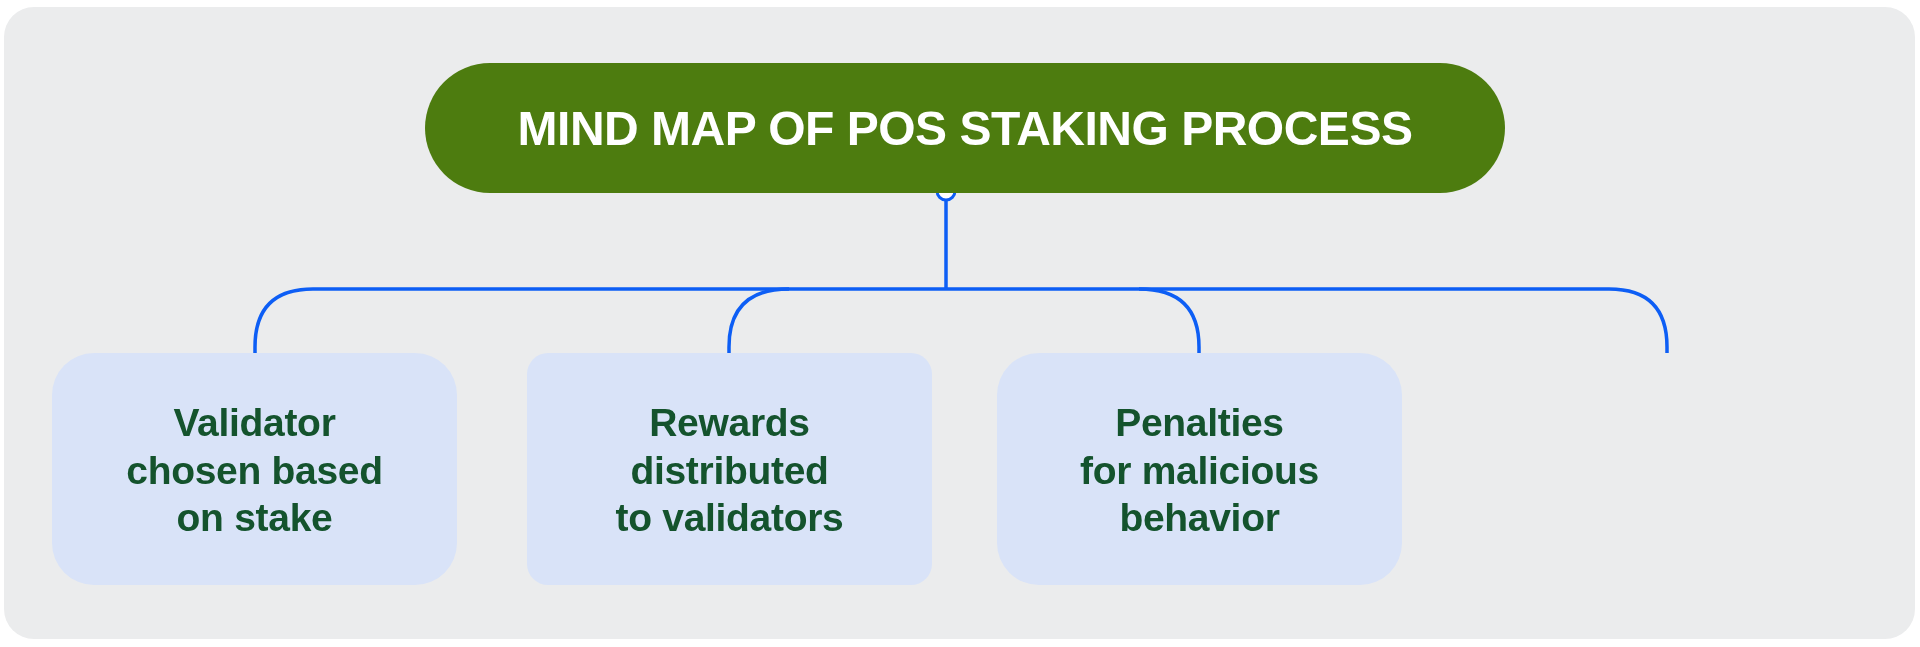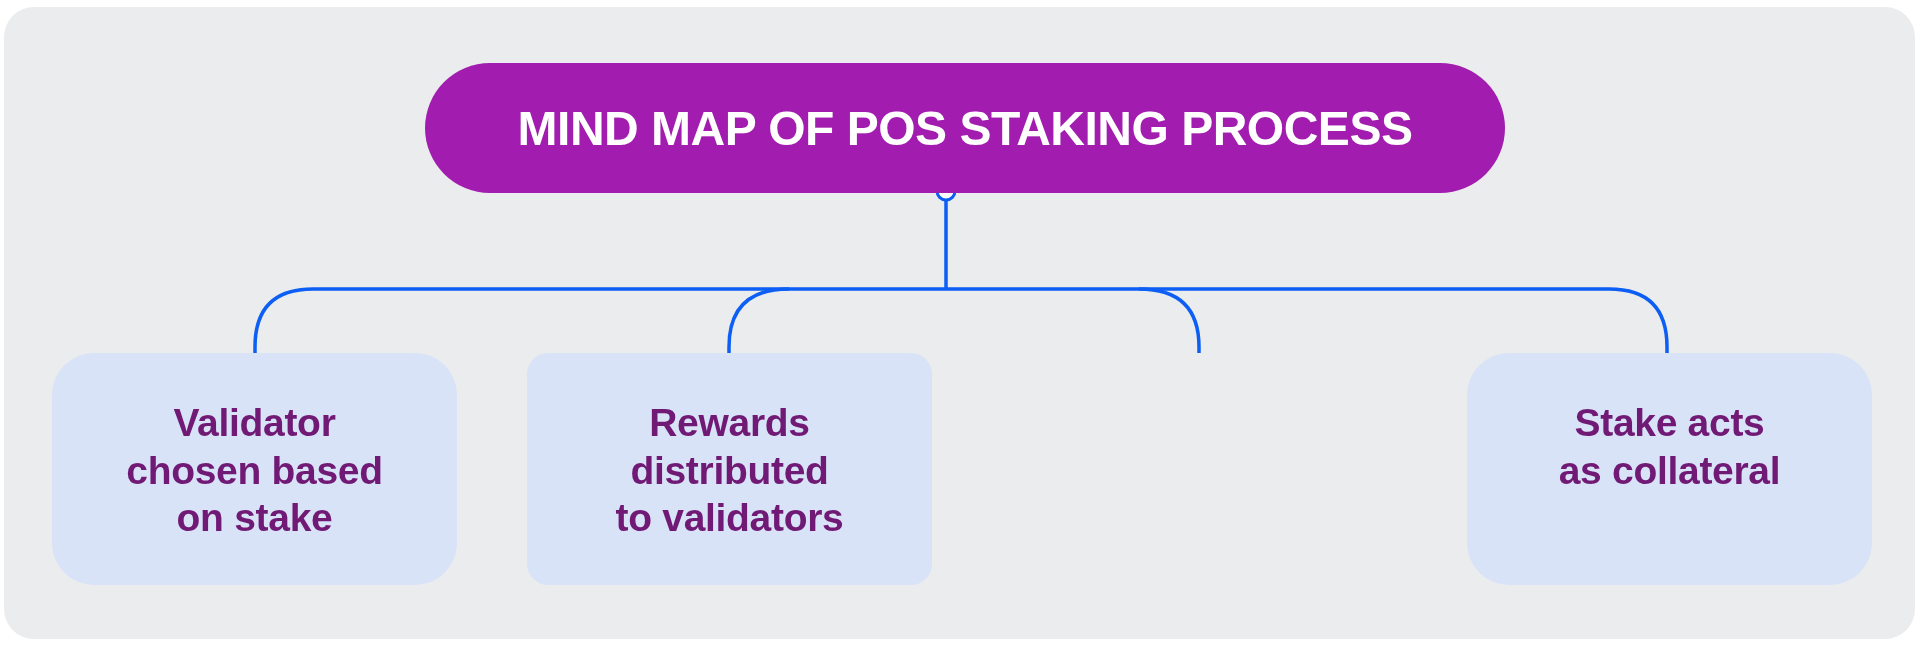--- a/index.html
+++ b/index.html
@@ -22,21 +22,21 @@
   }
   .connector-svg {
     position: absolute;
     left: 0; top: 0; width: 1920px; height: 647px;
     pointer-events: none;
   }
   .title-pill {
     position: absolute;
     left: 425px; top: 63px;
     width: 1080px; height: 130px;
-    background: #a21caf;
+    background: #4d7c0f;
     border-radius: 65px;
     display: flex;
     align-items: center;
     justify-content: center;
   }
   .title-pill .title-text {
     color: #ffffff;
     font-size: 48px;
     font-weight: 800;
     letter-spacing: -0.5px;
@@ -47,21 +47,21 @@
     top: 353px;
     width: 405px; height: 232px;
     background: #d9e3f8;
     border-radius: 42px;
     display: flex;
     justify-content: center;
     align-items: flex-start;
     padding-top: 46px;
   }
   .node-card .node-label {
-    color: #701a75;
+    color: #14532d;
     font-size: 39px;
     font-weight: 700;
     letter-spacing: -0.3px;
     line-height: 1.22;
     text-align: center;
     white-space: pre-line;
   }
   .card-1 { left: 52px; }
   .card-2 { left: 527px; border-radius: 21px; }
   .card-3 { left: 997px; }
@@ -96,19 +96,20 @@
 chosen based
 on stake</span>
   </div>
 
   <div class="node-card card-2">
     <span class="node-label">Rewards
 distributed
 to validators</span>
   </div>
 
+  <div class="node-card card-3">
+    <span class="node-label">Penalties
+for malicious
+behavior</span>
+  </div>
 
-  <div class="node-card card-4">
-    <span class="node-label">Stake acts
-as collateral</span>
-  </div>
 
 </div>
 
 </body></html>

